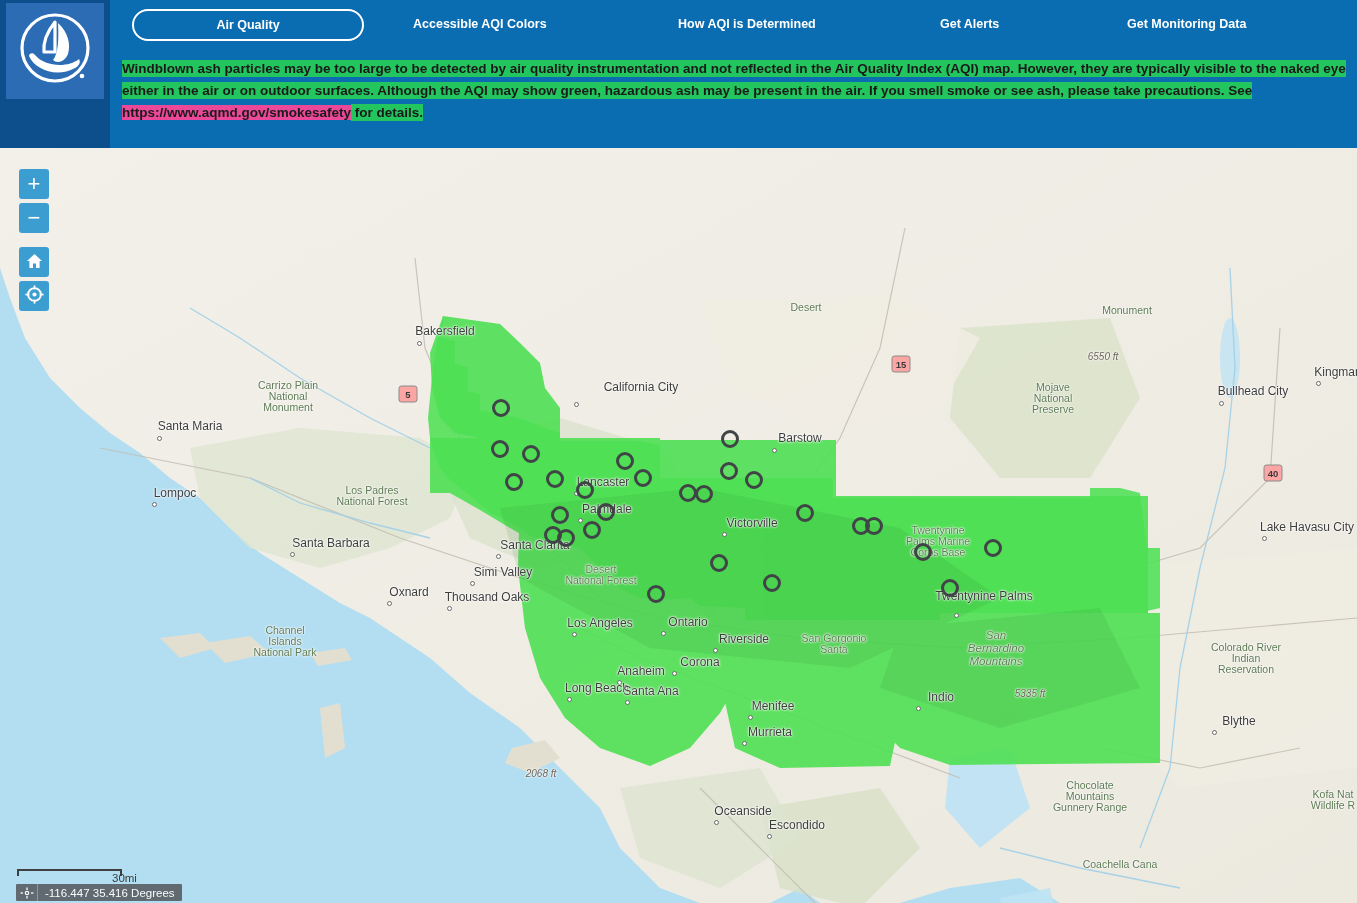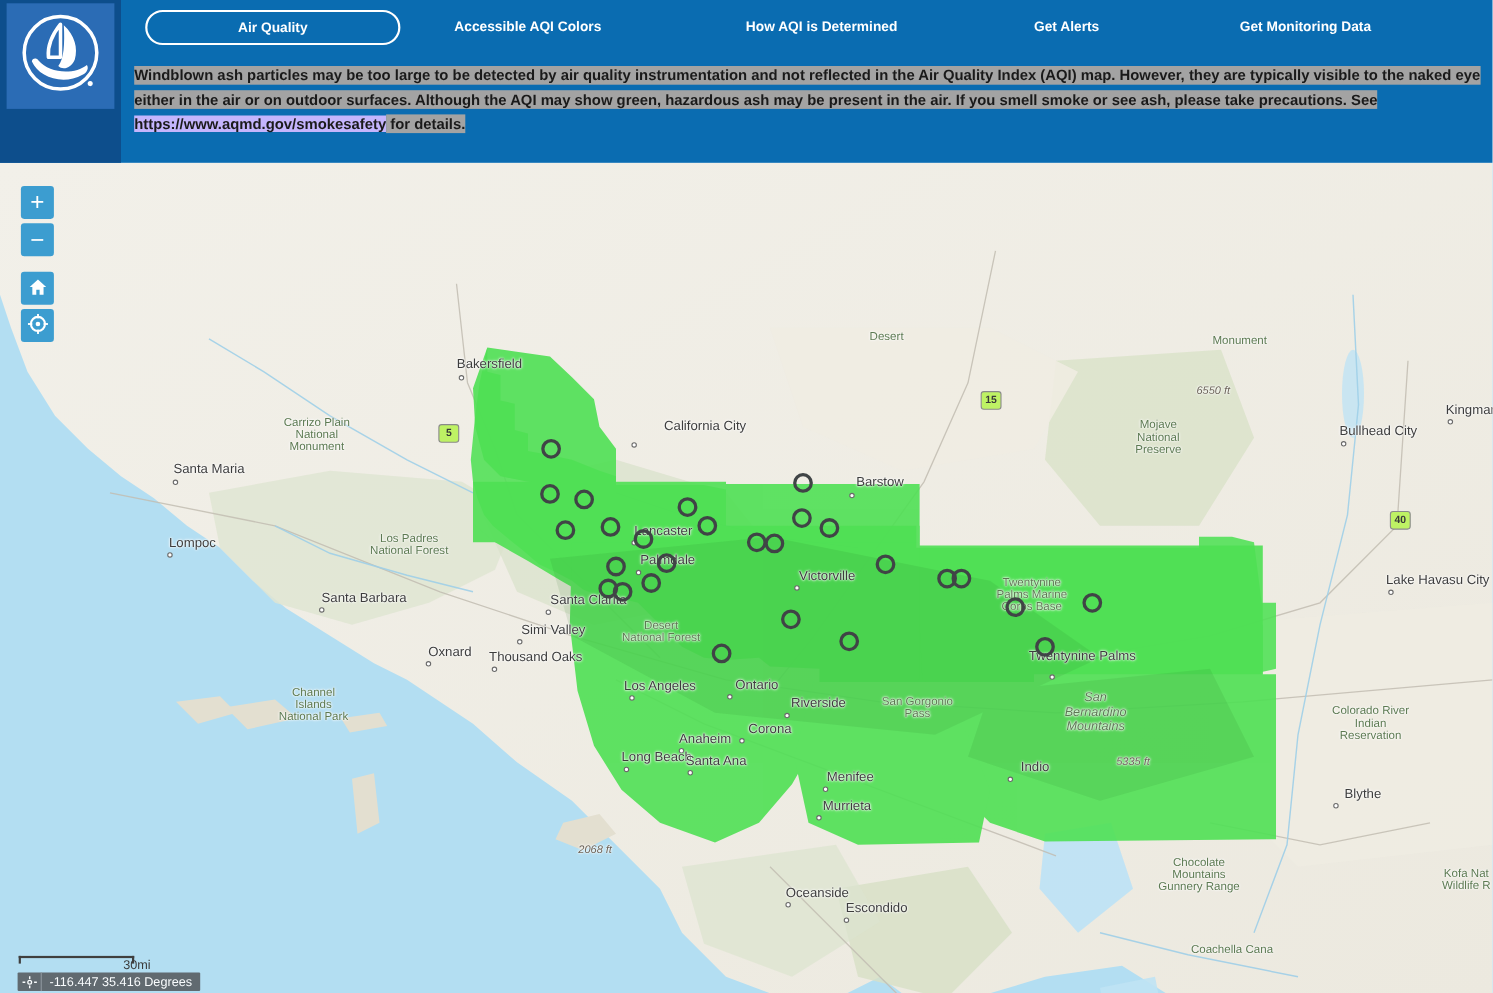--- a/index.html
+++ b/index.html
@@ -80,23 +80,23 @@
 
   
   .banner {
     position: absolute; left: 122px; top: 58px;
     width: 1260px;
     font-size: 13.5px; font-weight: bold;
     line-height: 22px;
     color: #1a1a1a;
   }
   .banner .ln { display: block; white-space: nowrap; }
-  .banner .hl-white { background: #a3a3a3; padding: 1px 0 1px 0; }
+  .banner .hl-white { background: #22c55e; padding: 1px 0 1px 0; }
   .banner a.link-hl {
-    background: #c4b5fd;
+    background: #ec4899;
     color: #1a1a1a;
     text-decoration: none;
   }
 
   
   .map {
     position: absolute; left: 0; top: 148px;
     width: 1357px; height: 755px;
     overflow: hidden;
     background: #b5dff2;
@@ -227,21 +227,21 @@
     border: 3px solid #404446;
     border-radius: 50%;
     background: transparent;
     cursor: pointer;
   }
   .hwy-shield {
     position: absolute;
     width: 19px; height: 17px;
     border: 1.3px solid #8a8a8a;
     border-radius: 3px;
-    background: #bef264;
+    background: #fca5a5;
     color: #3a3a3a;
     font-size: 9.5px; font-weight: bold;
     display: flex; align-items: center; justify-content: center;
     pointer-events: none;
   }
 </style>
 </head>
 <body>
 
 <div id="app">
@@ -493,21 +493,21 @@
           <div>Islands</div>
           <div>National Park</div>
         </div>
         <div class="mlabel park" style="left: 1246px; top: 510px; transform: translate(-50%, -50%);">
           <div>Colorado River</div>
           <div>Indian</div>
           <div>Reservation</div>
         </div>
         <div class="mlabel park" style="left: 834px; top: 496px; transform: translate(-50%, -50%);">
           <div>San Gorgonio</div>
-          <div>Pass</div>
+          <div>Santa</div>
         </div>
         <div class="mlabel park" style="left: 1090px; top: 648px; transform: translate(-50%, -50%);">
           <div>Chocolate</div>
           <div>Mountains</div>
           <div>Gunnery Range</div>
         </div>
         <div class="mlabel park" style="left: 1333px; top: 652px; transform: translate(-50%, -50%);">
           <div>Kofa Nat</div>
           <div>Wildlife R</div>
         </div>

